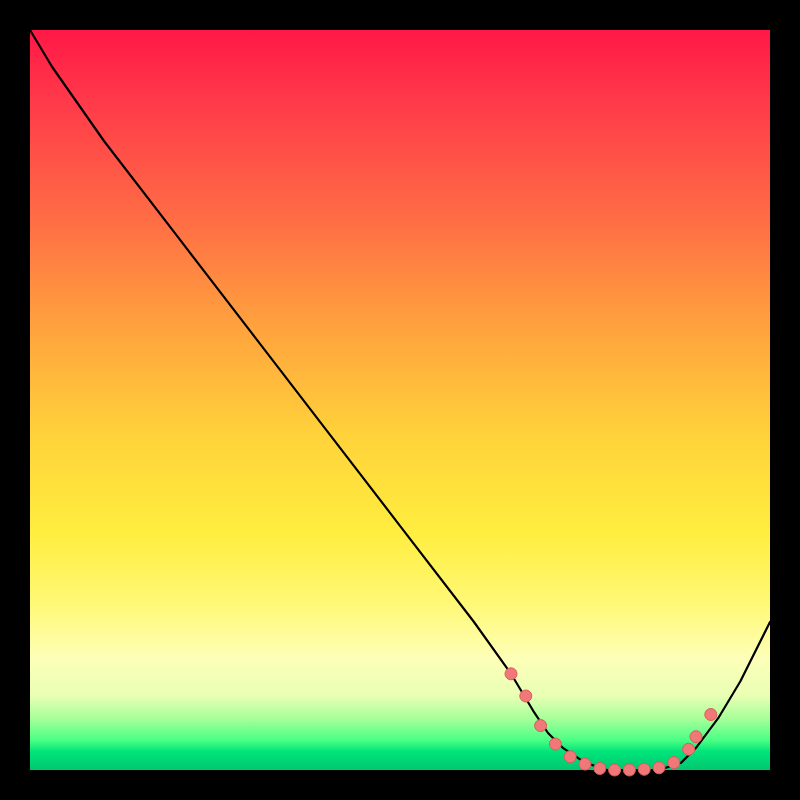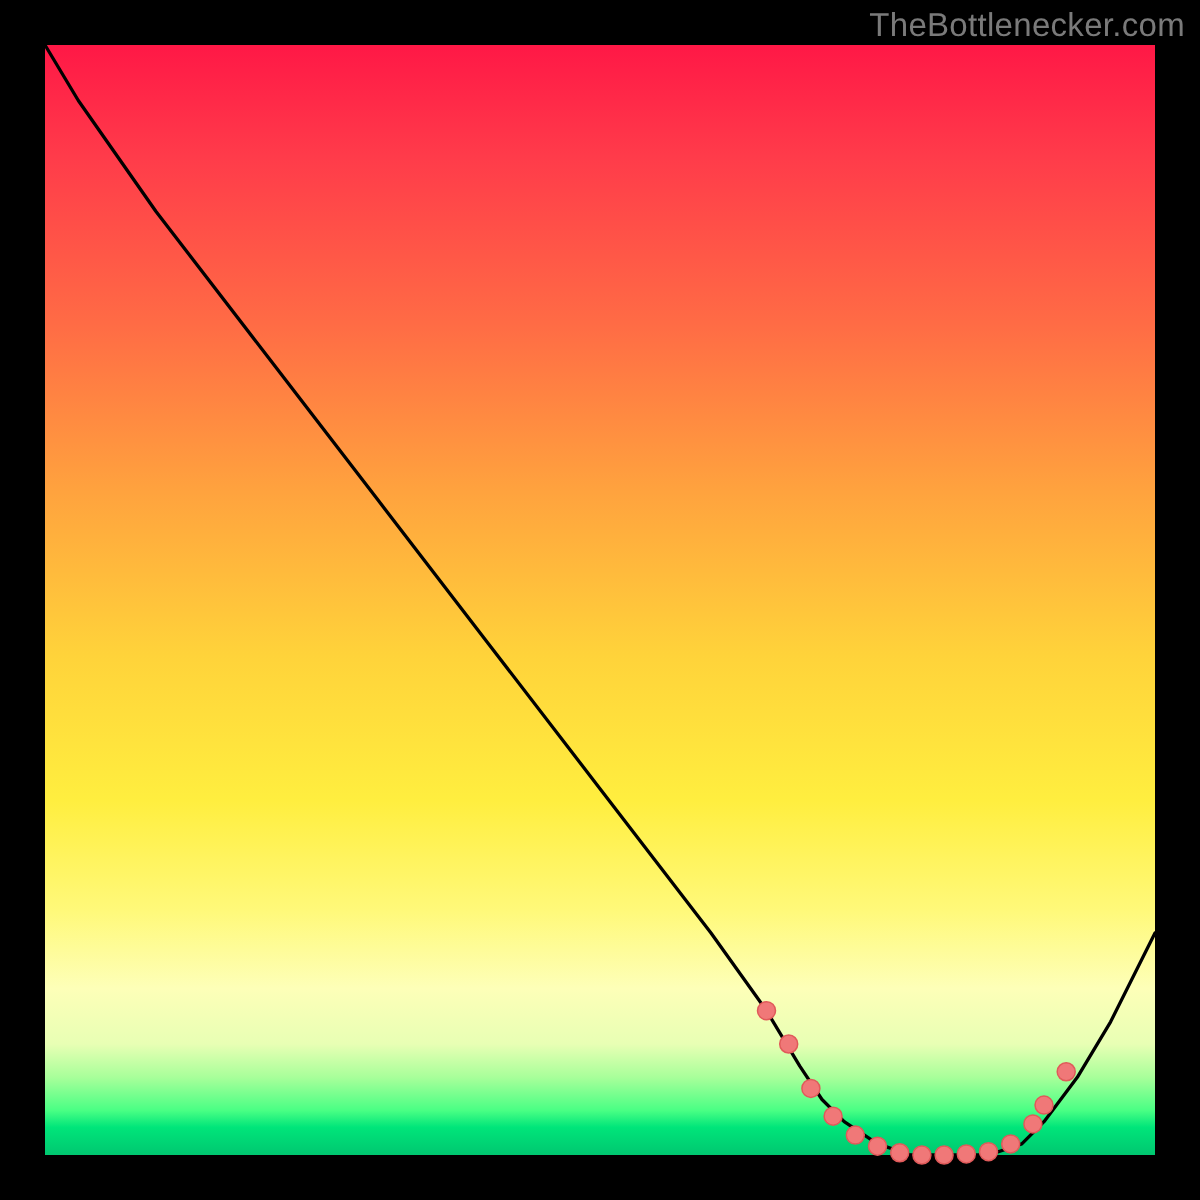--- a/index.html
+++ b/index.html
@@ -68,21 +68,20 @@
   .dot {
     fill: #f07878;
     stroke: #e05a5a;
     stroke-width: 1;
   }
 </style>
 </head>
 <body>
 
 <div class="stage">
-  <div class="attribution">TheBottlenecker.com</div>
 
   <div class="plot-area">
     <svg class="curve" viewBox="0 0 740 740">
       <path class="line" d="M0.0 0.0 L22.2 37.0 L74.0 111.0 L148.0 207.2 L222.0 303.4 L296.0 399.6 L370.0 495.8 L444.0 592.0 L481.0 643.8 L503.2 680.8 L518.0 703.0 L532.8 717.8 L555.0 732.6 L577.2 740.0 L592.0 740.0 L606.8 740.0 L629.0 740.0 L651.2 732.6 L666.0 717.8 L688.2 688.2 L710.4 651.2 L740.0 592.0"></path>
       <g>
           <circle cx="481.0" cy="643.8" r="6" class="dot"></circle>
           <circle cx="495.8" cy="666.0" r="6" class="dot"></circle>
           <circle cx="510.6" cy="695.6" r="6" class="dot"></circle>
           <circle cx="525.4" cy="714.1" r="6" class="dot"></circle>
           <circle cx="540.2" cy="726.7" r="6" class="dot"></circle>

